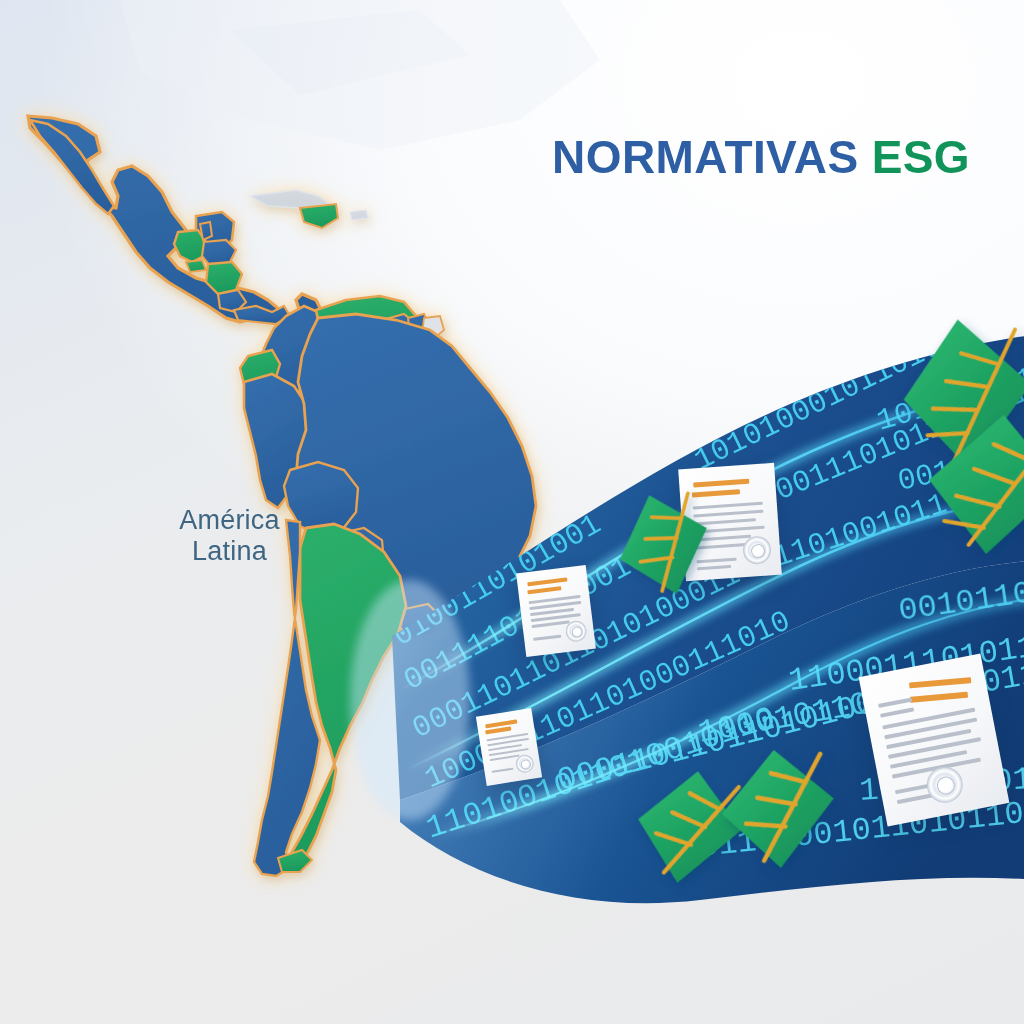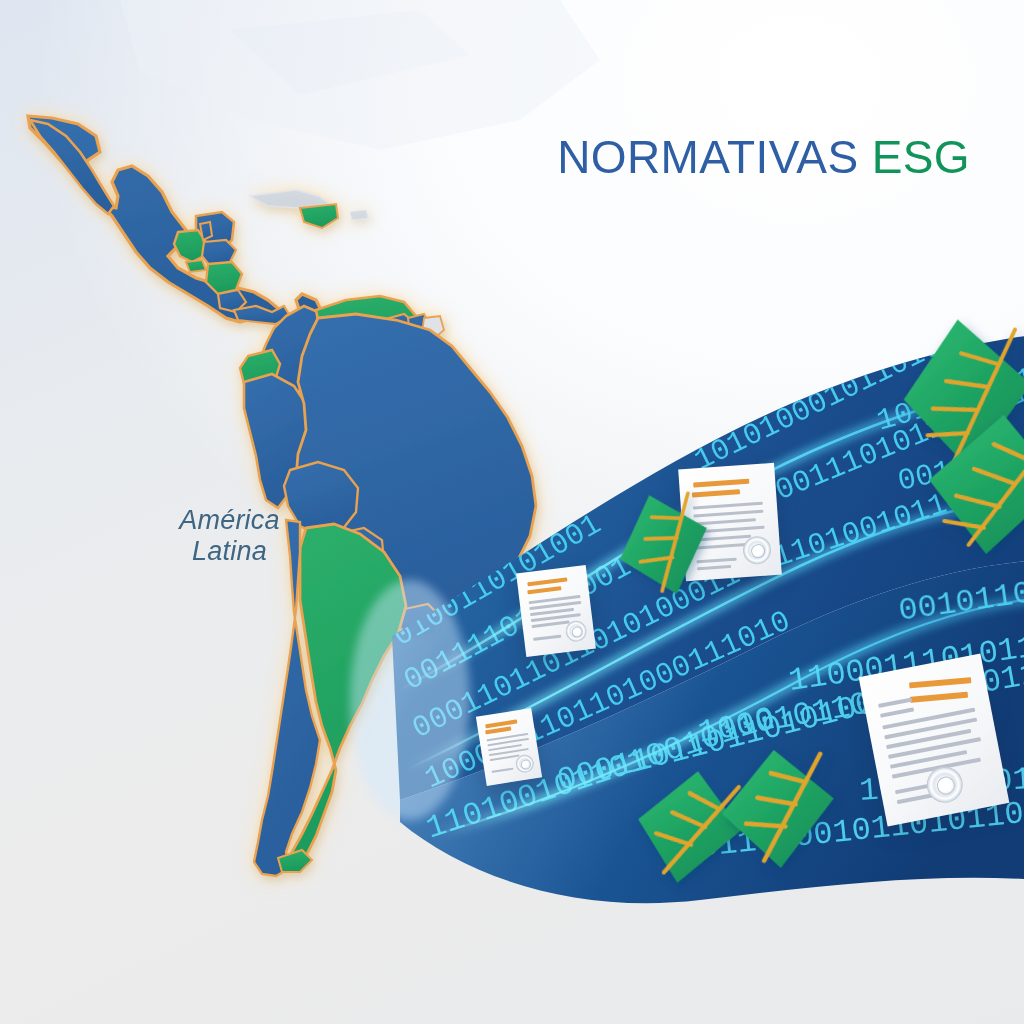--- a/index.html
+++ b/index.html
@@ -11,28 +11,28 @@
       linear-gradient(155deg, #dfe6f1 0%, #e9ecef 34%, #ececec 60%, #e9eaec 100%);
   }
 
   
   #map-layer{position:absolute;inset:0;}
   #map-layer svg{position:absolute;left:0;top:0;width:1024px;height:1024px;}
 
   .map-label{
     position:absolute;left:142px;top:505px;width:175px;
     text-align:center;font-size:27px;line-height:1.16;
-    color:#3e6582;letter-spacing:.2px;font-style:italic;
+    color:#3e6582;letter-spacing:.2px;
   }
 
   
   #title-block{
     position:absolute;left:470px;top:126px;width:500px;
     text-align:right;
-    font-size:46px;font-weight:normal;letter-spacing:.4px;line-height:1.36;
+    font-size:46px;font-weight:bold;letter-spacing:.4px;line-height:1.36;
   }
   #title-block .ln{display:block;white-space:nowrap;}
   .t-blue{color:#2e5fa4;}
   .t-green{color:#119459;}
 
   
   #ribbon-layer{position:absolute;inset:0;}
   #ribbon-layer svg{position:absolute;left:0;top:0;width:1024px;height:1024px;}
 
   

